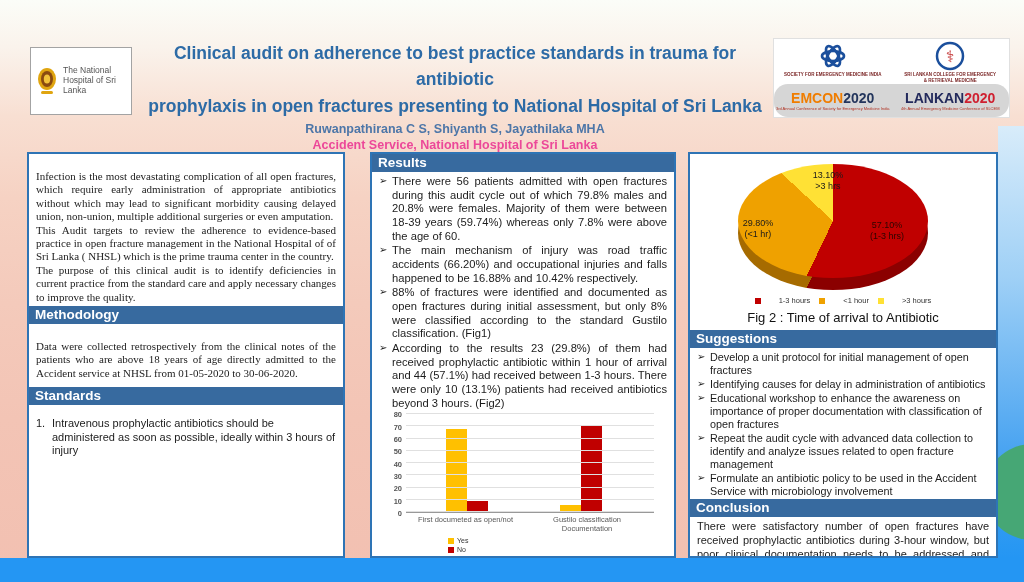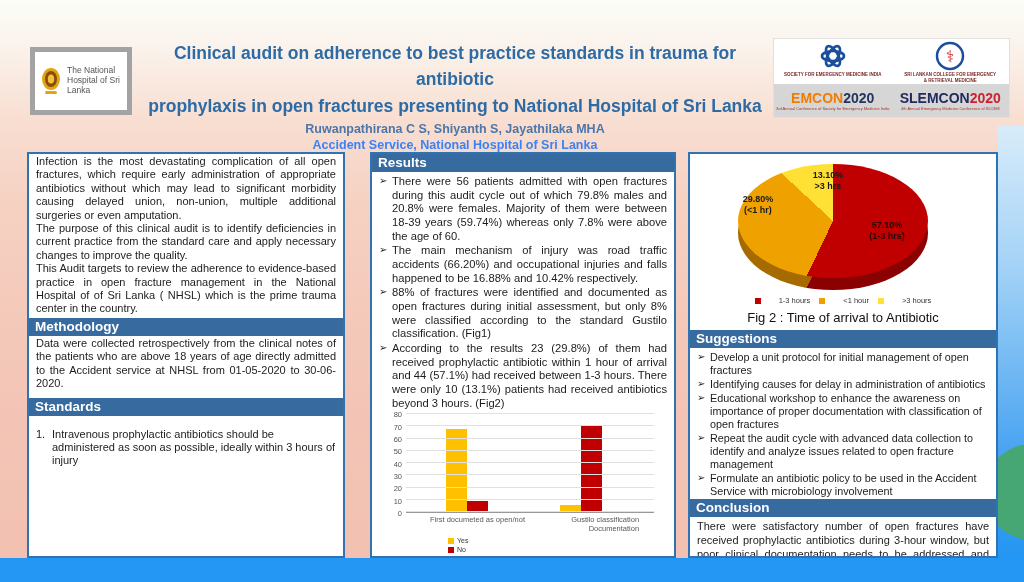--- a/index.html
+++ b/index.html
@@ -8,86 +8,86 @@
 
   
   .bg-pink{position:absolute;inset:0;z-index:0;
     background:linear-gradient(180deg,#fbfdf8 0%,#faf3ec 8%,#f8dfd2 20%,#f6d2c3 34%,#f4cabb 52%,#f3c4b5 72%,#f2c0b1 100%);}
   .bg-right{position:absolute;right:0;top:126px;width:26px;height:432px;z-index:1;
     background:linear-gradient(180deg,#d8ecfa 0%,#9fd0f6 35%,#4aa4f1 75%,#2496f3 100%);}
   .bg-bottom{position:absolute;left:0;right:0;bottom:0;height:24px;z-index:1;background:#2496f3;}
   .green-circle{position:absolute;left:984px;top:444px;width:96px;height:96px;border-radius:50%;z-index:2;background:#46a775;}
 
   
-  .logo-left{position:absolute;left:30px;top:47px;width:102px;height:68px;background:#fff;border:5px solid #a3a3a3;z-index:3;
+  .logo-left{position:absolute;left:30px;top:47px;width:102px;height:68px;background:#fff;border:1px solid #a3a3a3;z-index:3;
     display:flex;align-items:center;gap:4px;padding:0 4px;box-sizing:border-box;}
   .logo-left .emblem{flex:0 0 24px;}
   .logo-left .hosp-name{font-size:8.5px;line-height:1.15;color:#555;}
 
   .title-wrap{position:absolute;left:135px;top:40px;width:640px;z-index:3;text-align:center;}
   .poster-title{font-size:17.5px;font-weight:bold;color:#2d6ba6;line-height:1.5;white-space:pre-line;}
   .authors{margin-top:3px;font-size:12.5px;font-weight:600;color:#4d76a8;}
-  .affiliation{margin-top:2px;font-size:12.5px;font-weight:600;color:#3b82f6;}
+  .affiliation{margin-top:2px;font-size:12.5px;font-weight:600;color:#ec4899;}
 
   .logo-right{position:absolute;left:773px;top:38px;width:237px;height:80px;background:#fff;border:1px solid #e0e0e0;z-index:3;
     display:flex;flex-direction:column;box-sizing:border-box;}
   .logo-right .orgs{flex:1;display:flex;}
   .org-cell{flex:1;display:flex;flex-direction:column;align-items:center;justify-content:flex-start;padding-top:2px;}
   .org-name{font-size:4.5px;font-weight:bold;color:#7a2525;text-align:center;line-height:1.25;white-space:pre-line;margin-top:1px;}
-  .conf-band{height:33px;background:#d6d6d6;display:flex;}
+  .conf-band{height:33px;background:#d6d6d6;display:flex;border-radius:14px;}
   .conf-cell{flex:1;display:flex;flex-direction:column;align-items:center;justify-content:center;line-height:1;}
   .conf-word{font-size:14px;font-weight:bold;letter-spacing:0;}
   .conf-tagline{font-size:4px;color:#b03020;margin-top:2px;}
   .c1-name{color:#f07d00;} .c1-year{color:#23355c;}
   .c2-name{color:#232a5c;} .c2-year{color:#cf2030;}
 
   
   .panel{position:absolute;top:152px;height:406px;background:#fff;border:2px solid #2e74b5;z-index:4;box-sizing:border-box;overflow:hidden;}
   .panel-left{left:27px;width:318px;}
   .panel-mid{left:370px;width:306px;}
   .panel-right{left:688px;width:310px;}
 
   .sec-bar{background:#376a9f;color:#fff;font-weight:bold;font-size:13.5px;padding:1px 6px 2px;}
-  .body-text{padding:1px 7px 2px;font-size:11px;line-height:1.22;color:#1c1c1c;text-align:justify;}
+  .body-text{padding:16px 7px 2px;font-size:11px;line-height:1.22;color:#1c1c1c;text-align:justify;font-family:Liberation Serif, serif;}
   .body-text p{margin:0;}
   .num-list{padding:2px 7px 0;font-size:11px;line-height:1.22;color:#1c1c1c;}
   .num-item{display:flex;margin-top:10px;}
   .num-item .num{flex:0 0 16px;}
 
   .arrow-list{padding:3px 7px 0;font-size:11.2px;line-height:1.22;color:#1c1c1c;}
   .arrow-item{display:flex;margin-bottom:1px;}
   .arrow-item .marker{flex:0 0 13px;font-size:10px;color:#222;}
   .arrow-item .txt{flex:1;text-align:justify;}
   .arrow-list.left .txt{text-align:left;}
 
   
   .chart-block{margin-top:4px;}
   .chart-row{display:flex;margin:4px 20px 0 14px;}
   .y-axis{position:relative;width:20px;font-size:7.5px;color:#555;}
-  .ytick{position:absolute;right:4px;transform:translateY(50%);}
+  .ytick{position:absolute;right:4px;transform:translateY(50%);font-weight:bold;}
   .plot{position:relative;flex:1;height:98px;border-bottom:1px solid #999;}
   .gridline{position:absolute;left:0;right:0;height:1px;background:#e0e0e0;}
   .bar-group{position:absolute;bottom:0;display:flex;align-items:flex-end;height:100%;}
   .g1{left:16%;} .g2{left:62%;}
   .bar{width:21px;}
   .x-labels{position:relative;height:20px;margin:2px 20px 0 34px;font-size:7.5px;color:#595959;}
-  .x-labels span{position:absolute;text-align:right;white-space:pre-line;line-height:1.2;}
+  .x-labels span{position:absolute;text-align:center;white-space:pre-line;line-height:1.2;}
   .xl1{left:0;width:48%;}
   .xl2{left:52%;width:42%;}
   .fig1-legend{margin:1px 0 0 76px;font-size:7px;color:#333;}
   .lrow{display:flex;align-items:center;gap:3px;line-height:1.3;}
   .sw{width:6px;height:6px;display:inline-block;}
 
   
   .pie-wrap{position:relative;height:146px;}
   .pie-base{position:absolute;left:48px;top:22px;width:190px;height:114px;border-radius:50%;}
   .pie{position:absolute;left:48px;top:10px;width:190px;height:114px;border-radius:50%;}
-  .pie-label{position:absolute;font-size:9px;font-weight:bold;color:#1a1a1a;text-align:center;white-space:pre-line;line-height:1.25;z-index:5;}
+  .pie-label{position:absolute;font-size:9px;font-weight:normal;color:#1a1a1a;text-align:center;white-space:pre-line;line-height:1.25;z-index:5;}
   .pl-red{left:152px;top:66px;width:90px;color:#2b0500;}
-  .pl-orange{left:28px;top:40px;width:80px;}
+  .pl-orange{left:28px;top:64px;width:80px;}
   .pl-yellow{left:98px;top:16px;width:80px;}
   .fig2-legend{display:flex;justify-content:center;gap:9px;font-size:7.5px;color:#333;margin-top:-4px;}
   .fig2-legend .item{display:flex;align-items:center;gap:18px;}
   .fig2-caption{text-align:center;font-size:13px;color:#111;margin-top:5px;}
 
   .conclusion-text{padding:3px 7px;font-size:11px;line-height:1.23;color:#1c1c1c;text-align:justify;}
   .sug-list{padding:3px 7px 0;font-size:10.8px;line-height:1.2;color:#1c1c1c;}
 </style>
 </head>
 <body>
@@ -135,31 +135,31 @@
         <div class="org-name">SRI LANKAN COLLEGE FOR EMERGENCY
 &amp; RETRIEVAL MEDICINE</div>
       </div>
     </div>
     <div class="conf-band">
       <div class="conf-cell">
         <div class="conf-word"><span class="c1-name">EMCON</span><span class="c1-year">2020</span></div>
         <div class="conf-tagline">3rd Annual Conference of Society for Emergency Medicine India</div>
       </div>
       <div class="conf-cell">
-        <div class="conf-word"><span class="c2-name">SLEMCON</span><span class="c2-year">2020</span></div>
+        <div class="conf-word"><span class="c2-name">LANKAN</span><span class="c2-year">2020</span></div>
         <div class="conf-tagline">4th Annual Emergency Medicine Conference of SLCEM</div>
       </div>
     </div>
   </div>
 
   <div class="panel panel-left">
     <div class="body-text">
       <p>Infection is the most devastating complication of all open fractures, which require early administration of appropriate antibiotics without which may lead to significant morbidity causing delayed union, non-union, multiple additional surgeries or even amputation.</p>
+      <p>This Audit targets to review the adherence to evidence-based practice in open fracture management in the National Hospital of of Sri Lanka ( NHSL) which is the prime trauma center in the country.</p>
       <p>The purpose of this clinical audit is to identify deficiencies in current practice from the standard care and apply necessary changes to improve the quality.</p>
-      <p>This Audit targets to review the adherence to evidence-based practice in open fracture management in the National Hospital of of Sri Lanka ( NHSL) which is the prime trauma center in the country.</p>
     </div>
     <div class="sec-bar" style="">Methodology</div>
     <div class="body-text">Data were collected retrospectively from the clinical notes of the patients who are above 18 years of age directly admitted to the Accident service at NHSL from 01-05-2020 to 30-06-2020.</div>
     <div class="sec-bar" style="margin-top:5px;">Standards</div>
     <div class="num-list">
       <div class="num-item">
         <span class="num">1.</span>
         <span class="txt">Intravenous prophylactic antibiotics should be administered as soon as possible, ideally within 3 hours of injury</span>
       </div>
 

